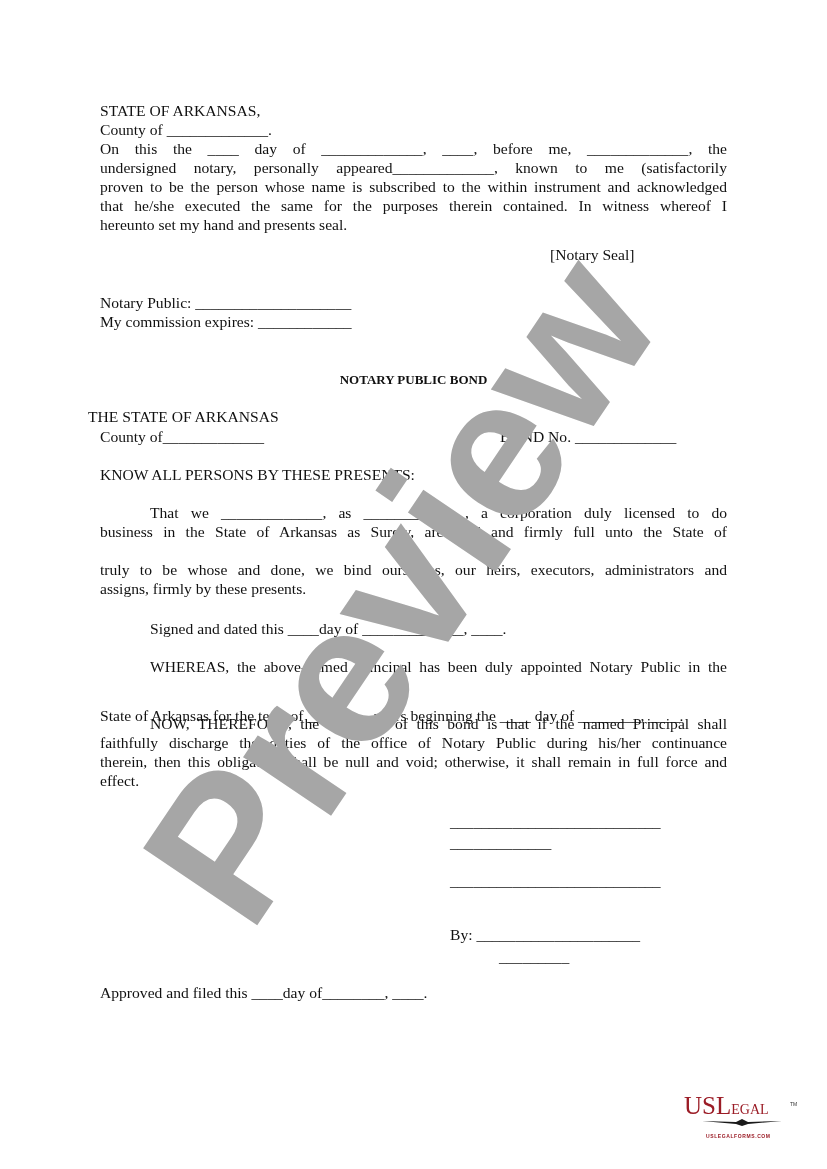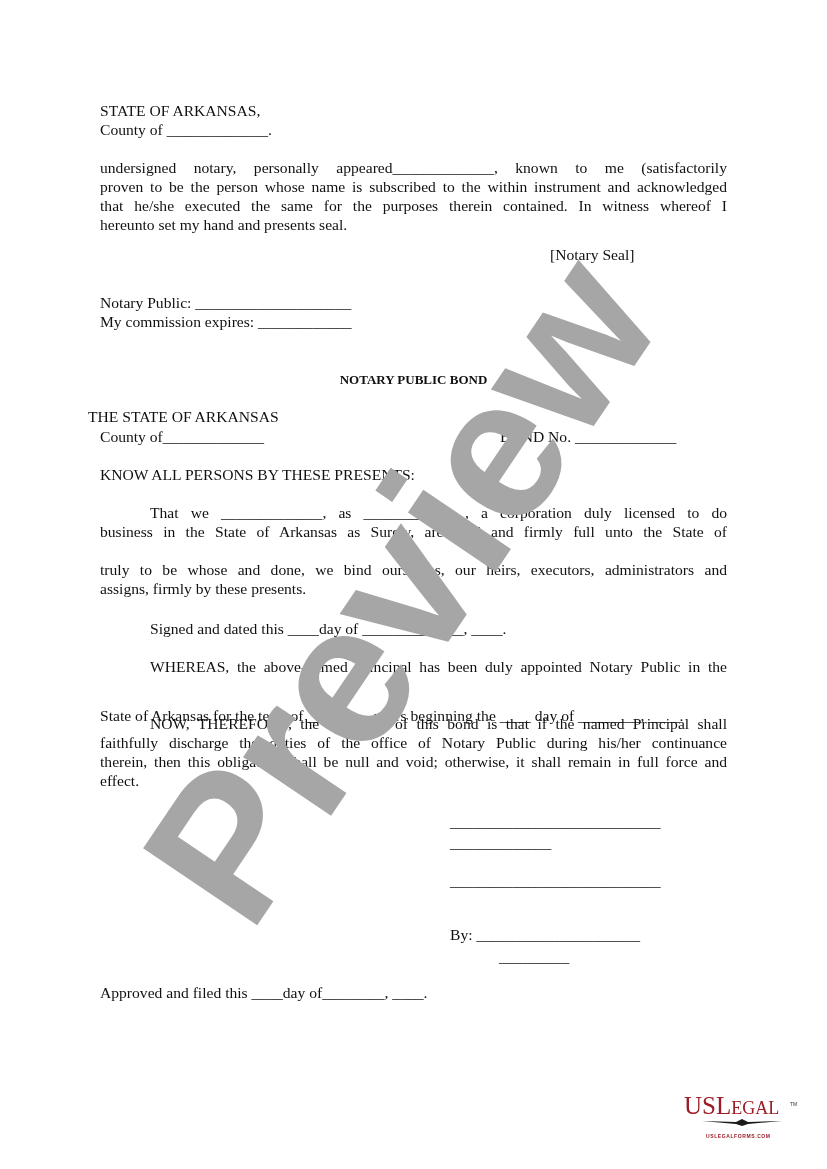--- a/index.html
+++ b/index.html
@@ -14,32 +14,33 @@
     .last { text-align-last: left; }
     .title { position: absolute; left: 0; width: 827px; text-align: center; font-weight: bold; font-size: 13px; top: 370px; }
     .watermark {
       position: absolute; left: 400px; top: 590px; transform: translate(-50%, -50%) rotate(-56deg);
       font-family: "Liberation Sans", "DejaVu Sans", sans-serif; font-weight: bold;
       font-size: 200px; color: #a6a6a6; letter-spacing: -2px; line-height: 1; pointer-events: none;
       white-space: nowrap;
     }
     .logo { position: absolute; left: 684px; top: 1093px; width: 114px; height: 42px; }
     .logo-text { position: absolute; left: 0; top: 0; font-family: "Liberation Serif", serif; color: #9b1c26; font-size: 25px; line-height: 25px; letter-spacing: 0px; }
-    .logo-text .sc { font-size: 18px; }
+    .logo-text .sc { font-size: 14px; }
     .logo-tm { position: absolute; left: 106px; top: 2px; font-family: "Liberation Sans", sans-serif; font-size: 5px; color: #333; }
     .logo-eagle { position: absolute; left: 18px; top: 26px; width: 80px; height: 7px; }
     .logo-url { position: absolute; left: 22px; top: 34px; font-family: "Liberation Sans", sans-serif; font-size: 5px; color: #9b1c26; letter-spacing: 0.6px; font-weight: bold; }
   </style>
 </head>
 <body>
 
 <div class="page">
 
   <div class="ln" style="left:100px; top:101px;">STATE OF ARKANSAS,</div>
   <div class="ln" style="left:100px; top:120px;">County of _____________.</div>
+  <div class="just" style="top:139px;">On this the ____ day of _____________, ____, before me, _____________, the</div>
   <div class="just" style="top:158px;">undersigned notary, personally appeared_____________, known to me (satisfactorily</div>
   <div class="just" style="top:177px;">proven to be the person whose name is subscribed to the within instrument and acknowledged</div>
   <div class="just" style="top:196px;">that he/she executed the same for the purposes therein contained. In witness whereof I</div>
   <div class="just last" style="top:215px;">hereunto set my hand and presents seal.</div>
 
   <div class="ln" style="left:550px; top:245px;">[Notary Seal]</div>
   <div class="ln" style="left:100px; top:293px;">Notary Public: ____________________</div>
   <div class="ln" style="left:100px; top:312px;">My commission expires: ____________</div>
 
   <div class="title">NOTARY PUBLIC BOND</div>

